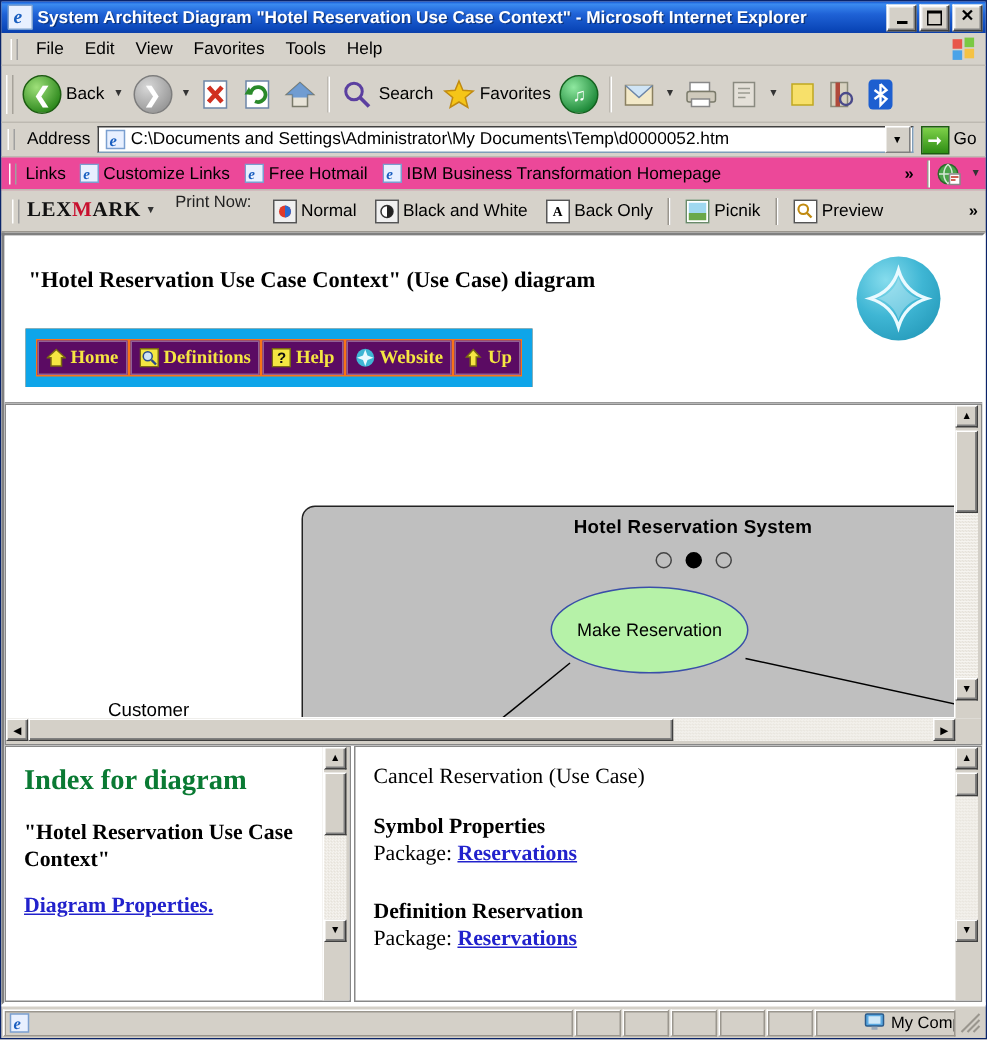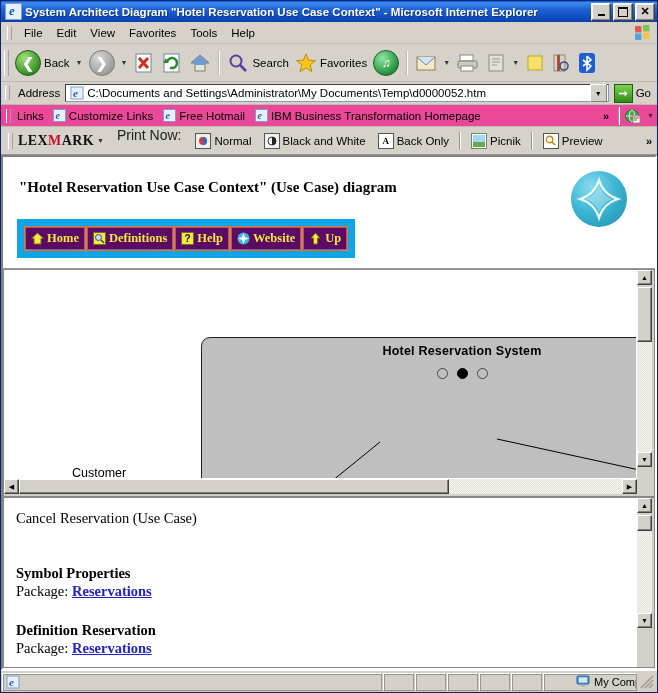--- a/index.html
+++ b/index.html
@@ -78,21 +78,21 @@
   .link-item{display:flex;align-items:center;padding:0 5px;font-size:11.5px;}
   .ie-mini{width:13px;height:13px;margin-right:3px;flex:0 0 13px;}
   .chev{font-size:11px;font-weight:bold;margin-left:auto;padding:0 5px;}
 
   
   .lexbar{height:27px;flex:0 0 27px;display:flex;align-items:center;
     background:#d6d2ca;border-bottom:1px solid #9a968e;padding-left:5px;}
   .lex-logo{font-family:"Liberation Serif",serif;font-size:14px;font-weight:bold;
     letter-spacing:.4px;color:#111;display:flex;align-items:baseline;}
   .lex-red{color:#c8102e;}
-  .lex-lbl{font-size:14px;margin:0 8px 12px 10px;color:#222;}
+  .lex-lbl{font-size:11px;margin:0 8px 12px 10px;color:#222;}
   .lex-item{display:flex;align-items:center;padding:0 6px;font-size:11.5px;}
   .lex-ico{width:14px;height:14px;margin-right:3px;flex:0 0 14px;border:1px solid #555;background:#fff;
     display:flex;align-items:center;justify-content:center;font-size:9px;}
   .vsep{width:1px;height:18px;background:#9a968e;border-right:1px solid #fff;margin:0 4px;}
 
   
   .page{flex:1;display:flex;flex-direction:column;background:#fff;
     border:2px solid;border-color:#808080 #fff #fff #808080;overflow:hidden;}
 
   .hdr{height:112px;flex:0 0 112px;background:#fff;position:relative;
@@ -141,21 +141,21 @@
 
   .panels{flex:1;display:flex;background:#fff;overflow:hidden;}
   .panel{position:relative;border:1px solid #888;box-sizing:border-box;background:#fff;overflow:hidden;}
   .panel-left{width:231px;flex:0 0 231px;margin-right:2px;}
   .panel-right{flex:1;}
   .panel-body{position:absolute;left:0;top:0;right:17px;bottom:0;padding:12px 10px 0 12px;
     overflow:hidden;box-sizing:border-box;font-family:"Liberation Serif",serif;}
   .idx-title{color:#0a7a33;font-size:19px;font-weight:bold;margin:0 0 14px 0;}
   .idx-sub{font-size:14.5px;font-weight:bold;color:#000;line-height:18px;margin-bottom:14px;}
   .idx-link{font-size:14.5px;font-weight:bold;color:#2222cc;text-decoration:underline;}
-  .rp-head{font-size:14.5px;color:#000;margin-bottom:38px;}
+  .rp-head{font-size:14.5px;color:#000;margin-bottom:16px;}
   .rp-sec{font-size:14.5px;font-weight:bold;color:#000;margin-bottom:1px;}
   .rp-row{font-size:14.5px;color:#000;margin-bottom:22px;}
   .rp-row a{color:#2222cc;font-weight:bold;text-decoration:underline;}
 
   
   .statusbar{height:22px;flex:0 0 22px;display:flex;align-items:center;background:#d4d0c8;
     border-top:1px solid #fff;padding:0 1px;box-sizing:border-box;}
   .st-pane{height:18px;border:1px solid #fff;border-right-color:#9a968e;border-bottom-color:#9a968e;
     box-shadow:inset 1px 1px 0 #9a968e;display:flex;align-items:center;padding:0 3px;
     box-sizing:border-box;margin-right:1px;font-size:11px;overflow:hidden;white-space:nowrap;}
@@ -448,20 +448,21 @@
 
     <div class="diagram-wrap">
       <div class="diagram">
         <div class="sysbox">
           <div class="sysname">Hotel Reservation System</div>
           <div class="dots">
             <div class="dot"></div>
             <div class="dot filled"></div>
             <div class="dot"></div>
           </div>
+          <div class="ellipse">Make Reservation</div>
           <svg style="position:absolute;left:0;top:0;width:100%;height:100%;pointer-events:none;" viewBox="0 0 520 200" preserveAspectRatio="none">
             <path d="M178 104 L60 200" stroke="#000" fill="none"></path>
             <path d="M295 101 L520 150" stroke="#000" fill="none"></path>
           </svg>
         </div>
         <div class="actor-lbl">Customer</div>
       </div>
 
       <div class="sb-v">
         <div class="sb-btn">▲</div>
@@ -475,20 +476,33 @@
           <div class="sb-thumb" style="width:430px;height:15px;"></div>
           <div class="sb-track" style="flex:1;height:15px;"></div>
           <div class="sb-btn">▶</div>
         </div>
       </div>
       <div class="sb-corner"></div>
     </div>
 
     <div class="panels">
 
+      <div class="panel panel-left">
+        <div class="panel-body">
+          <div class="idx-title">Index for diagram</div>
+          <div class="idx-sub">"Hotel Reservation Use Case Context"</div>
+          <a class="idx-link" href="#">Diagram Properties.</a>
+        </div>
+        <div class="sb-v" style="bottom:0;">
+          <div class="sb-btn">▲</div>
+          <div class="sb-thumb" style="height:42px;width:15px;margin-top:2px;"></div>
+          <div class="sb-track" style="height:56px;width:15px;"></div>
+          <div class="sb-btn">▼</div>
+        </div>
+      </div>
 
       <div class="panel panel-right">
         <div class="panel-body">
           <div class="rp-head">Cancel Reservation (Use Case)</div>
           <div class="rp-sec">Symbol Properties</div>
           <div class="rp-row">
             <span>Package:</span>
             <a href="#">Reservations</a>
           </div>
           <div class="rp-sec">Definition Reservation</div>

